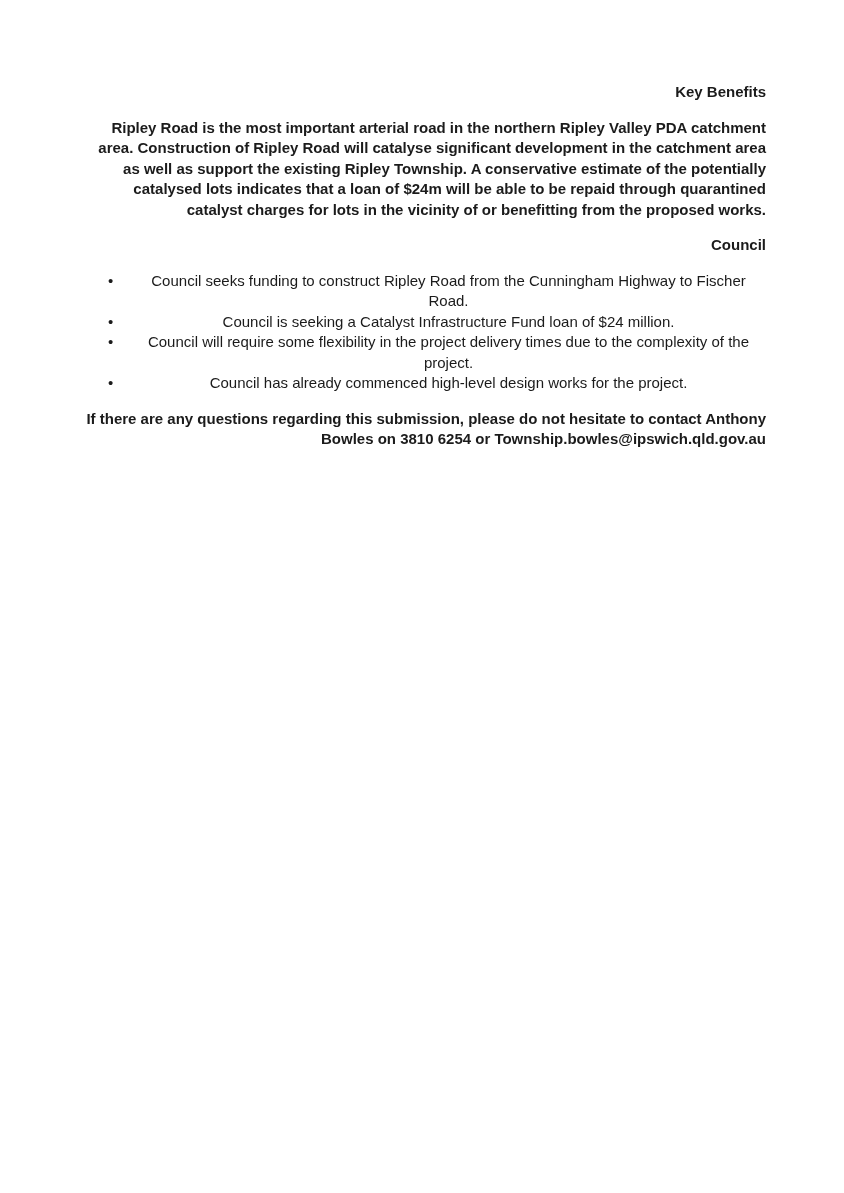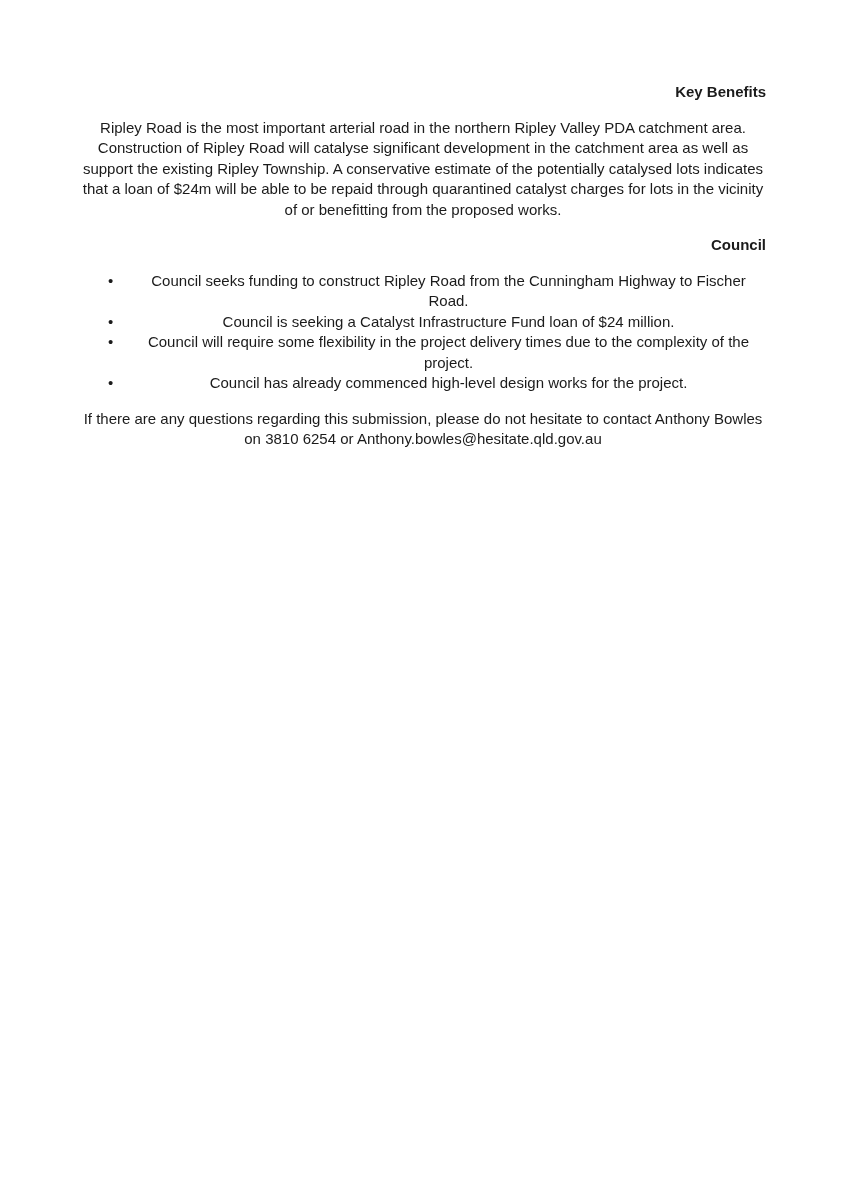--- a/index.html
+++ b/index.html
@@ -25,21 +25,22 @@
   }
   .doc-heading {
     font-size: 15px;
     font-weight: 700;
     margin: 0 0 15px 0;
     line-height: 20.5px;
     text-align: right;
   }
   .doc-para {
     margin: 0 0 15px 0;
-    text-align: center;
+    text-align: right;
+    font-weight: bold;
   }
   ul.doc-bullets {
     list-style: none;
     margin: 0 0 15px 0;
     padding: 0 0 0 51px;
   }
   ul.doc-bullets li {
     position: relative;
     margin: 0;
     padding: 0;
@@ -66,16 +67,16 @@
 
     <h2 class="doc-heading">Council</h2>
 
     <ul class="doc-bullets">
       <li>Council seeks funding to construct Ripley Road from the Cunningham Highway to Fischer Road.</li>
       <li>Council is seeking a Catalyst Infrastructure Fund loan of $24 million.</li>
       <li>Council will require some flexibility in the project delivery times due to the complexity of the project.</li>
       <li>Council has already commenced high-level design works for the project.</li>
     </ul>
 
-    <p class="doc-para closing"><span>If there are any questions regarding this submission, please do not hesitate to contact Anthony Bowles on </span><span>3810 6254</span><span> or </span><span>Anthony.bowles@hesitate.qld.gov.au</span></p>
+    <p class="doc-para closing"><span>If there are any questions regarding this submission, please do not hesitate to contact Anthony Bowles on </span><span>3810 6254</span><span> or </span><span>Township.bowles@ipswich.qld.gov.au</span></p>
 
   </div>
 </div>
 
 </body></html>

